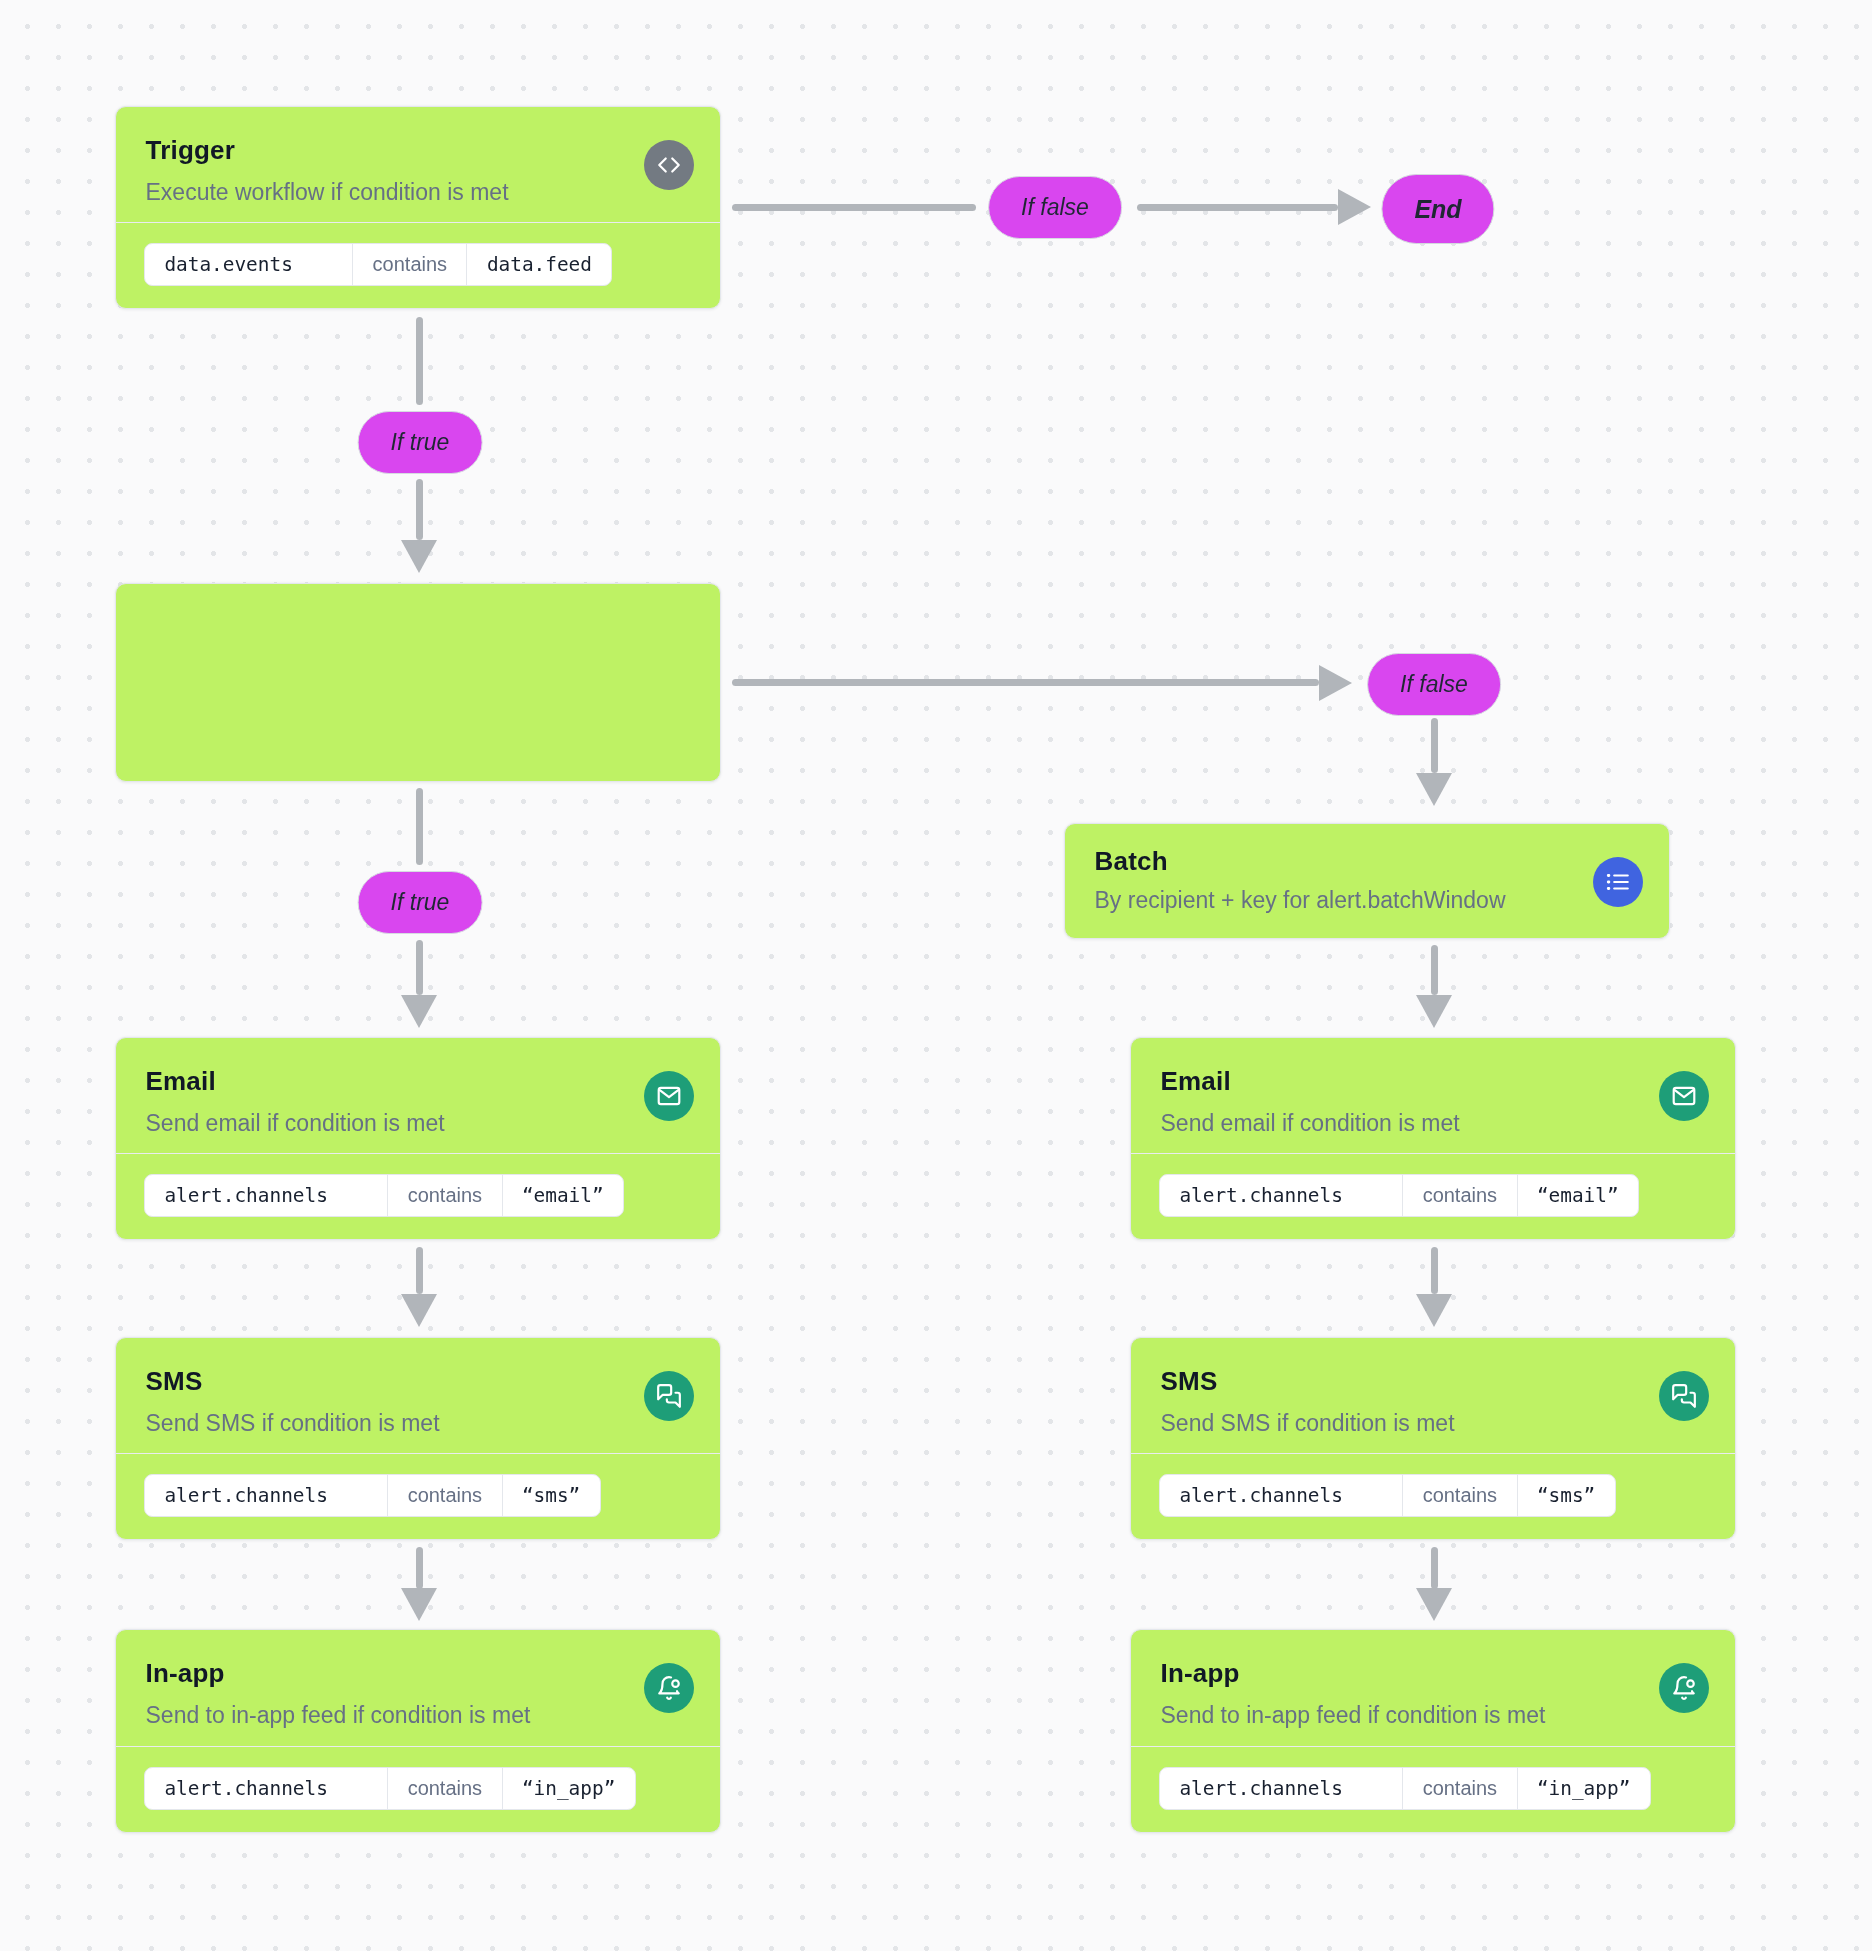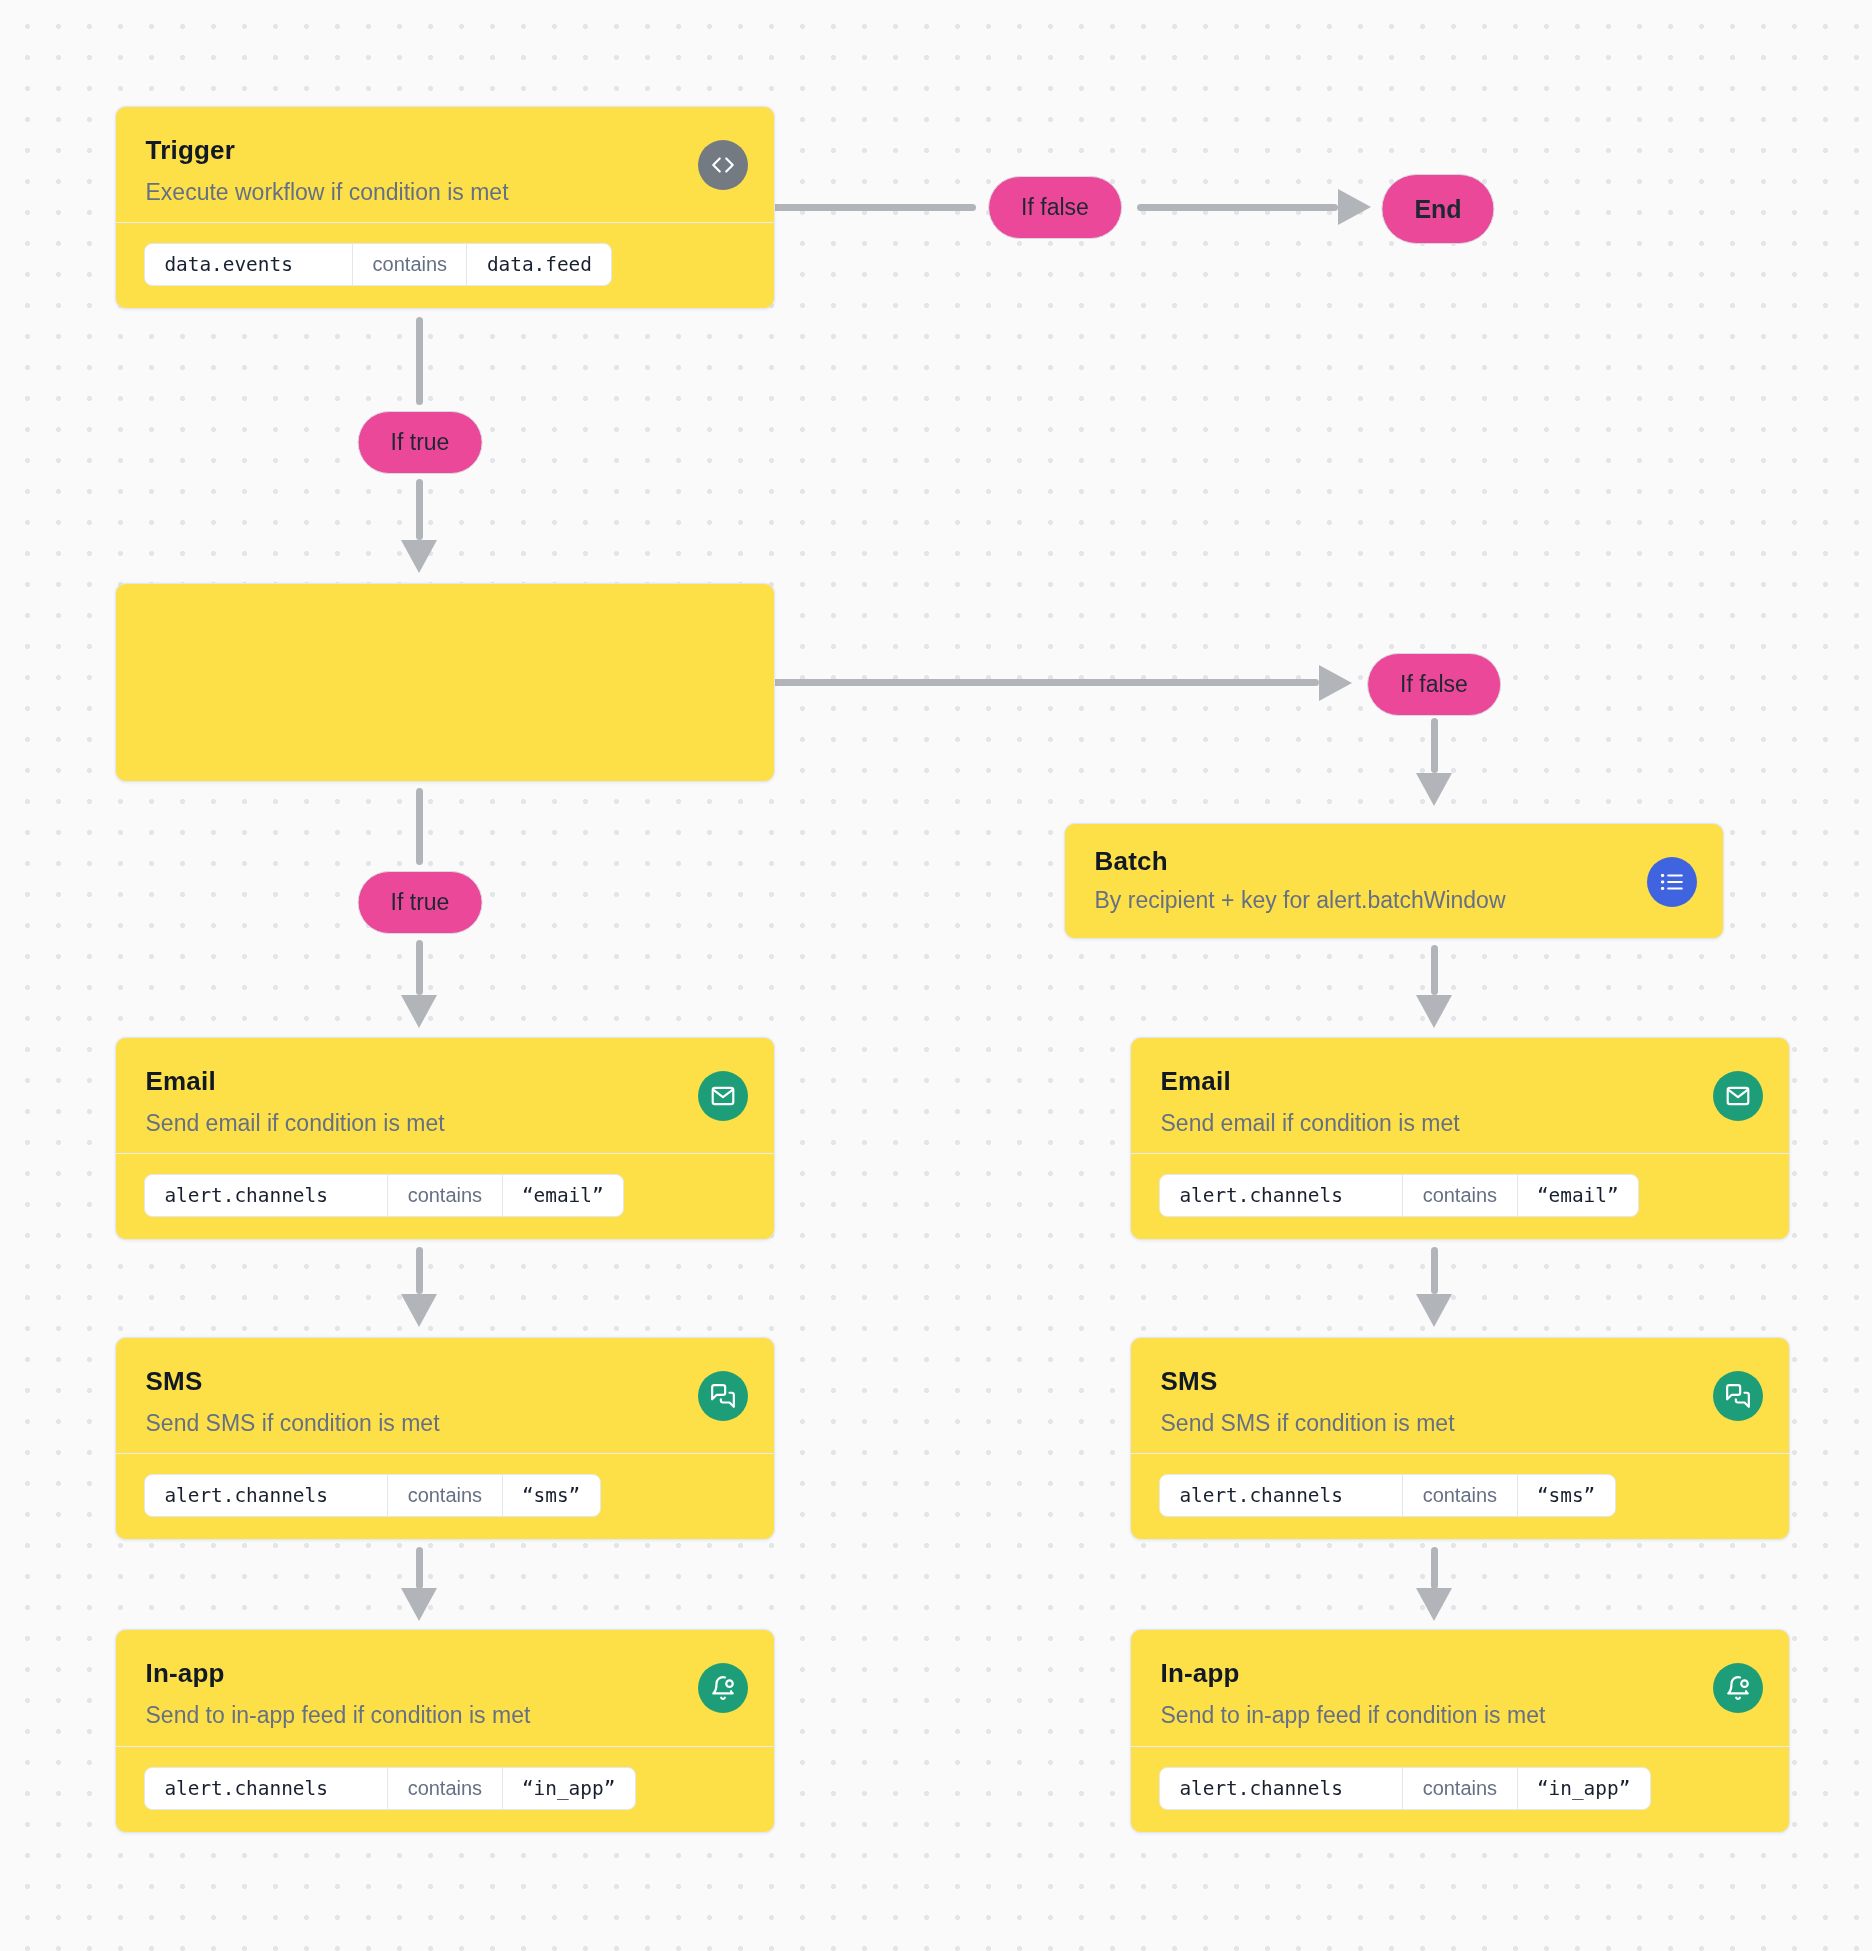--- a/index.html
+++ b/index.html
@@ -5,21 +5,21 @@
   html,body{margin:0;padding:0;}
   body{
     width:1873px;height:1952px;position:relative;overflow:hidden;
     font-family:"Liberation Sans", sans-serif;
     background-color:#FAFAFB;
     background-image:radial-gradient(circle, #E3E5E8 2.6px, transparent 2.8px);
     background-size:31px 31px;
     background-position:12px 11px;
   }
   .card{
-    position:absolute;width:660px;background:#fde047;
+    position:absolute;width:606px;background:#bef264;
     border:0.9px solid #E4E7EC;border-radius:11px;
     box-shadow:0 0.9px 2.8px rgba(16,24,40,.07);
     box-sizing:border-box;display:flex;flex-direction:column;
   }
   .card-head{flex:1;position:relative;padding:28px 92px 0 29.5px;}
   .card-title{font-size:26px;font-weight:700;color:#111826;letter-spacing:0.2px;}
   .card-sub{font-size:23px;color:#667085;margin-top:13px;}
   .badge{
     position:absolute;right:26px;top:33px;width:50px;height:50px;border-radius:50%;
     display:flex;align-items:center;justify-content:center;
@@ -30,23 +30,23 @@
     display:inline-flex;align-items:stretch;height:43px;
     border:0.9px solid #E4E7EC;border-radius:8.3px;background:#fff;box-sizing:border-box;
   }
   .chip{display:flex;align-items:center;padding:0 19.4px;white-space:nowrap;}
   .chip + .chip{border-left:0.9px solid #E4E7EC;}
   .chip.mono{font-family:"DejaVu Sans Mono", monospace;font-size:19.4px;font-weight:500;color:#18202F;}
   .chip.op{font-size:20px;color:#667085;margin-left:40px;}
   .pill{
     position:absolute;transform:translateX(-50%);
     display:inline-flex;align-items:center;justify-content:center;
-    height:63px;padding:0 32px;border-radius:922px;background:#ec4899;
+    height:63px;padding:0 32px;border-radius:922px;background:#d946ef;
     border:1.4px solid #D7DBE1;font-size:23px;font-weight:500;color:#1F2733;
-    box-sizing:border-box;white-space:nowrap;
+    box-sizing:border-box;white-space:nowrap;font-style:italic;
   }
   .pill.end{height:70px;font-size:25px;font-weight:600;border-color:#D4D8DE;}
   .hline{position:absolute;height:7.4px;border-radius:3.7px;background:#B1B5BA;}
   .vline{position:absolute;width:7.4px;border-radius:3.7px;background:#B1B5BA;}
   .head-right{position:absolute;width:0;height:0;border-top:18.5px solid transparent;border-bottom:18.5px solid transparent;border-left:33px solid #B1B5BA;}
   .head-down{position:absolute;width:0;height:0;border-left:18.5px solid transparent;border-right:18.5px solid transparent;border-top:33px solid #B1B5BA;}
 </style>
 </head>
 <body>
 

